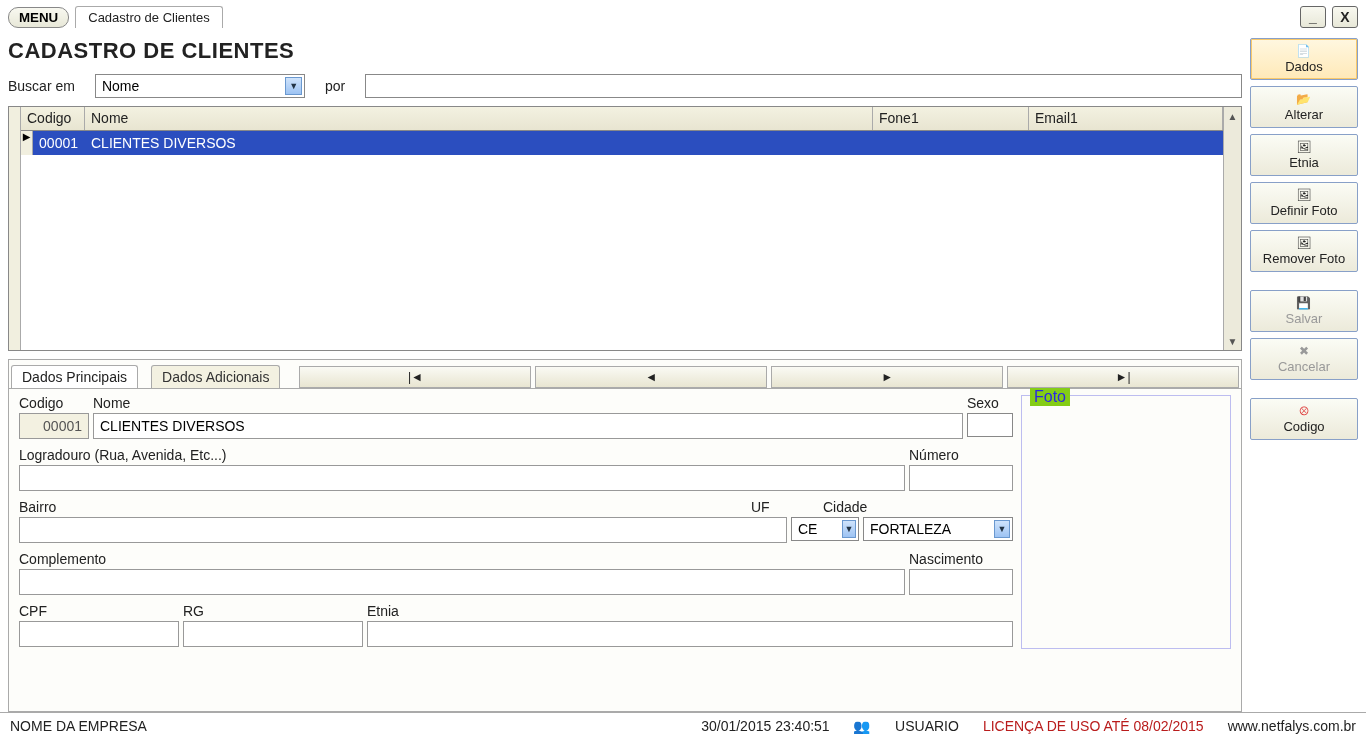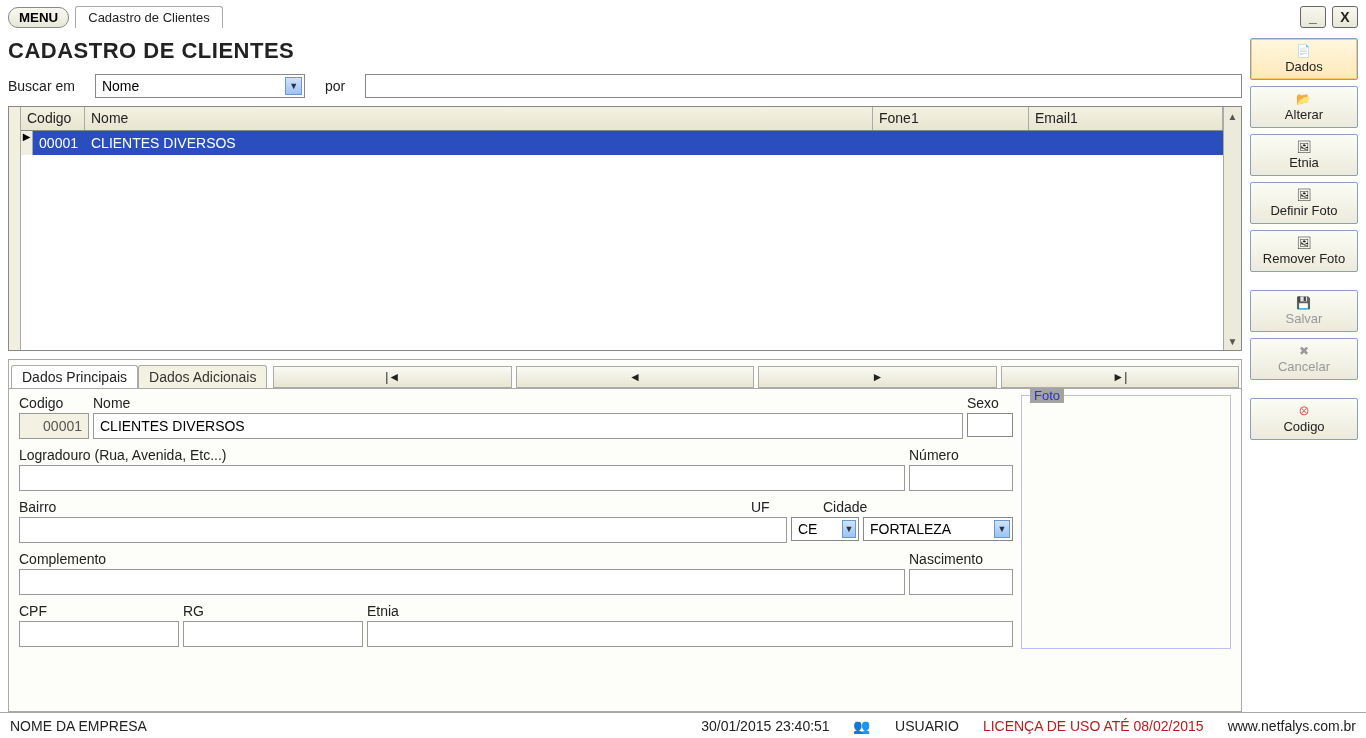--- a/index.html
+++ b/index.html
@@ -26,35 +26,35 @@
 .gh { border-right:1px solid #aaa; padding:3px 6px; font-size:14px;}
 .gh-codigo{width:64px;} .gh-nome{flex:1;} .gh-fone{width:156px;} .gh-email{width:194px;}
 .grid-body { flex:1; background:#fff; overflow:hidden;}
 .grid-row { display:flex; height:24px; align-items:center; background:#2b4ebf; color:#fff;}
 .gc { border-right:1px solid rgba(255,255,255,0); padding:3px 6px; font-size:14px;}
 .gc-codigo{width:64px;text-align:right;} .gc-nome{flex:1;} .gc-fone{width:156px;} .gc-email{width:194px;}
 .grid-scroll{width:18px; background:#eceadb; border-left:1px solid #aaa; display:flex; flex-direction:column; justify-content:space-between; align-items:center; font-size:10px; color:#555;}
 .grid-scroll .sbtn{height:18px;display:flex;align-items:center;justify-content:center;}
 .row-ind { width:12px; text-align:center; font-size:10px; background:#f1efdf; color:#000; border-right:1px solid #aaa;}
 .detail-wrap{margin-top:8px; border:1px solid #aaa; background:#fdfdfa; flex:1; display:flex; flex-direction:column;}
-.tabbar2{display:flex; align-items:flex-end; height:28px; padding:2px 2px 0 2px; gap:0;}
+.tabbar2{display:flex; align-items:flex-end; height:28px; padding:2px 2px 0 2px; gap:13px;}
 .tab2{background:#fff;border:1px solid #aaa;border-bottom:none;padding:3px 10px;font-size:14px;border-radius:3px 3px 0 0;}
 .tab2.inactive{background:#f3f1e1;color:#333;}
 .navpager{flex:1; display:flex; gap:4px; margin-left:6px;}
 .navbtn{flex:1; height:22px; border:1px solid #aaa; background:linear-gradient(#fafaf4,#e8e5d1); display:flex; align-items:center; justify-content:center; font-size:12px; cursor:pointer;}
 .form-area{flex:1; padding:6px 10px 10px 10px; display:flex; gap:8px; border-top:1px solid #aaa;}
 .form-left{flex:1; display:flex; flex-direction:column; gap:2px;}
 .form-right{width:210px;}
 .frow-labels{display:flex; gap:4px;}
 .frow-labels label{font-size:14px;}
 .frow-inputs{display:flex; gap:4px; margin-bottom:6px;}
 .inp{height:26px;border:1px solid #999;padding:2px 6px;font-size:14px;background:#fff;}
 .inp[disabled]{background:#f3f1e1;}
 .photo-box{border:1px solid #bdbdf0; height:254px; padding:4px 6px; position:relative;}
-.photo-box legend{position:absolute; top:-8px; left:8px; background:#a3a3a3; color:#2a2ae0; font-size:13px; padding:0 4px;}
+.photo-box legend{position:absolute; top:-8px; left:8px; background:#84cc16; color:#2a2ae0; font-size:16px; padding:0 4px;}
 .sidebtn{height:42px;border:1px solid #88a0c8;border-radius:2px;background:linear-gradient(#fbfcf5,#eceada);display:flex;flex-direction:column;align-items:center;justify-content:center;font-size:13px;cursor:pointer;gap:1px;}
 .sidebtn.disabled{color:#999;}
 .sidebtn .ic{width:16px;height:14px;display:flex;align-items:center;justify-content:center;font-size:12px;}
 .sidebtn.active{ box-shadow: inset 0 0 0 1px #f9c96b; background:linear-gradient(#fff7e0,#ffe9b8);}
 .status{height:26px;border-top:1px solid #aaa; display:flex; align-items:center; padding:0 10px; font-size:14px; gap:24px;}
 .status .fill{flex:1;}
 .status .lic{color:#b91c1c;}
 </style>
 </head>
 <body>

